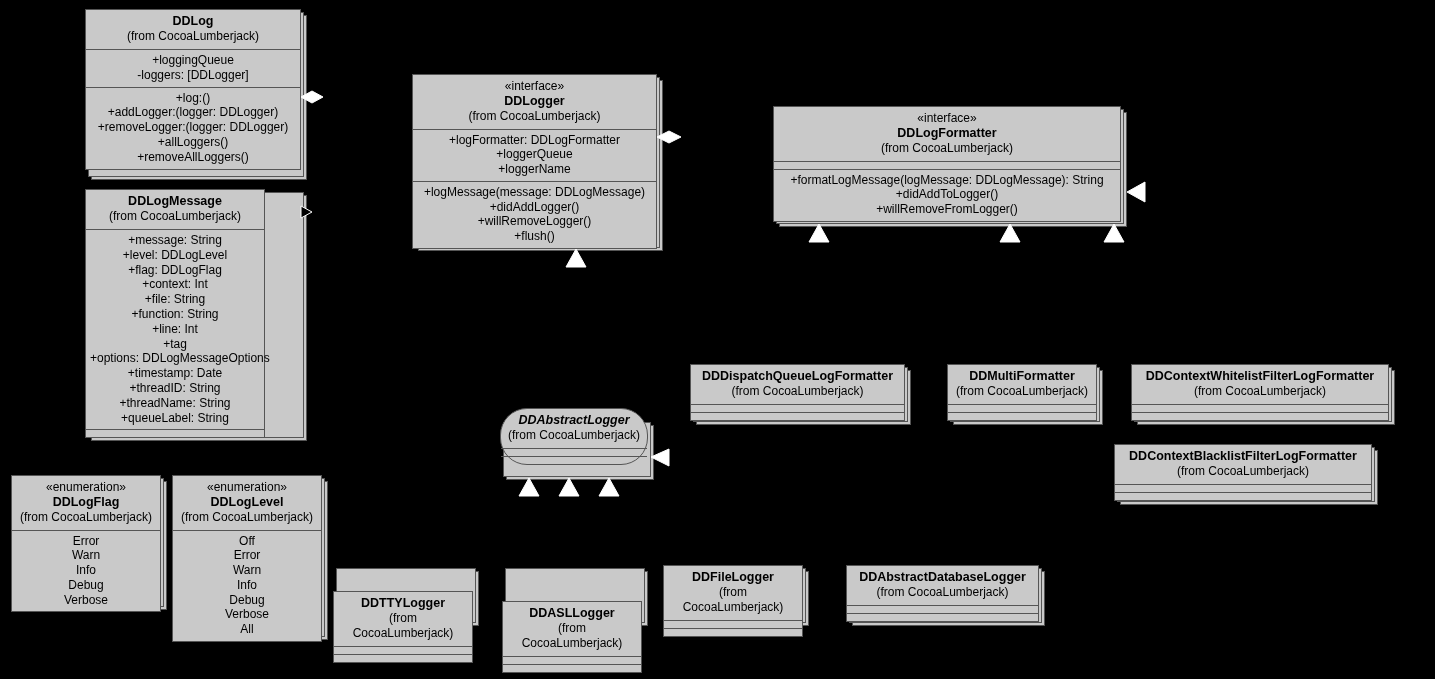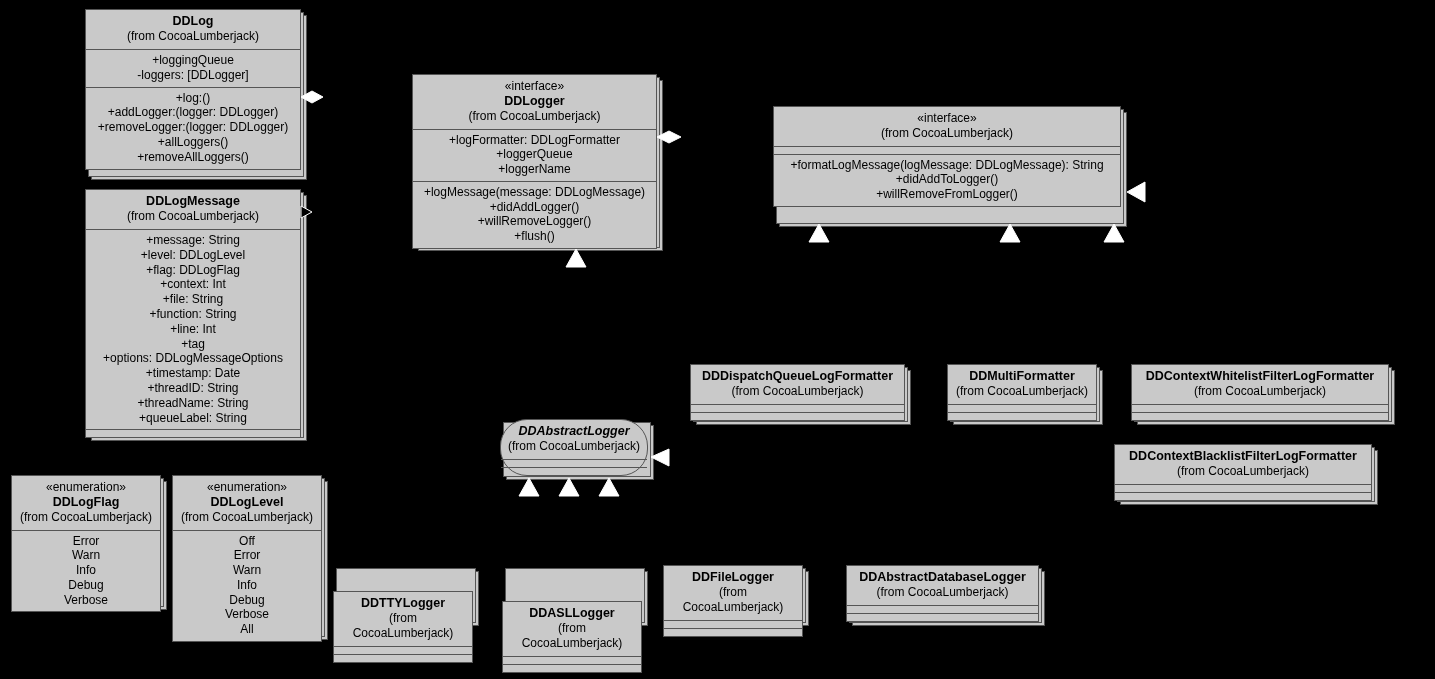--- a/index.html
+++ b/index.html
@@ -104,21 +104,21 @@
       <span class="row">+log:()</span>
       <span class="row">+addLogger:(logger: DDLogger)</span>
       <span class="row">+removeLogger:(logger: DDLogger)</span>
       <span class="row">+allLoggers()</span>
       <span class="row">+removeAllLoggers()</span>
     </div>
   </div>
 
   <div class="shadow-slab" style="left:91px; top:195px; width:216px; height:246px;"></div>
   <div class="shadow-slab" style="left:88px; top:192px; width:216px; height:246px;"></div>
-  <div class="uml-class" style="left:85px; top:189px; width:216px;">
+  <div class="uml-class" style="left:85px; top:189px; width:180px;">
     <div class="uml-head">
       <span class="uml-name">DDLogMessage</span>
       <span class="uml-from">(from CocoaLumberjack)</span>
     </div>
     <div class="uml-compartment">
       <span class="row">+message: String</span>
       <span class="row">+level: DDLogLevel</span>
       <span class="row">+flag: DDLogFlag</span>
       <span class="row">+context: Int</span>
       <span class="row">+file: String</span>
@@ -153,20 +153,21 @@
       <span class="row">+willRemoveLogger()</span>
       <span class="row">+flush()</span>
     </div>
   </div>
 
   <div class="shadow-slab" style="left:779px; top:112px; width:348px; height:115px;"></div>
   <div class="shadow-slab" style="left:776px; top:109px; width:348px; height:115px;"></div>
   <div class="uml-class" style="left:773px; top:106px; width:348px;">
     <div class="uml-head">
       <span class="uml-stereotype">«interface»</span>
+      <span class="uml-name">DDLogFormatter</span>
       <span class="uml-from">(from CocoaLumberjack)</span>
     </div>
     <div class="uml-compartment empty"></div>
     <div class="uml-compartment">
       <span class="row">+formatLogMessage(logMessage: DDLogMessage): String</span>
       <span class="row">+didAddToLogger()</span>
       <span class="row">+willRemoveFromLogger()</span>
     </div>
   </div>
 
@@ -209,21 +210,21 @@
     <div class="uml-head">
       <span class="uml-name">DDContextBlacklistFilterLogFormatter</span>
       <span class="uml-from">(from CocoaLumberjack)</span>
     </div>
     <div class="uml-compartment empty"></div>
     <div class="uml-compartment empty"></div>
   </div>
 
   <div class="shadow-slab" style="left:506px; top:425px; width:148px; height:55px;"></div>
   <div class="shadow-slab" style="left:503px; top:422px; width:148px; height:55px;"></div>
-  <div class="uml-class" style="left:500px; top:419px; width:148px;border-radius:27px;">
+  <div class="uml-class" style="left:500px; top:408px; width:148px;border-radius:27px;">
     <div class="uml-head">
       <span class="uml-name abstract">DDAbstractLogger</span>
       <span class="uml-from">(from CocoaLumberjack)</span>
     </div>
     <div class="uml-compartment empty"></div>
     <div class="uml-compartment empty"></div>
   </div>
 
   <div class="shadow-slab" style="left:17px; top:481px; width:150px; height:129px;"></div>
   <div class="shadow-slab" style="left:14px; top:478px; width:150px; height:129px;"></div>

